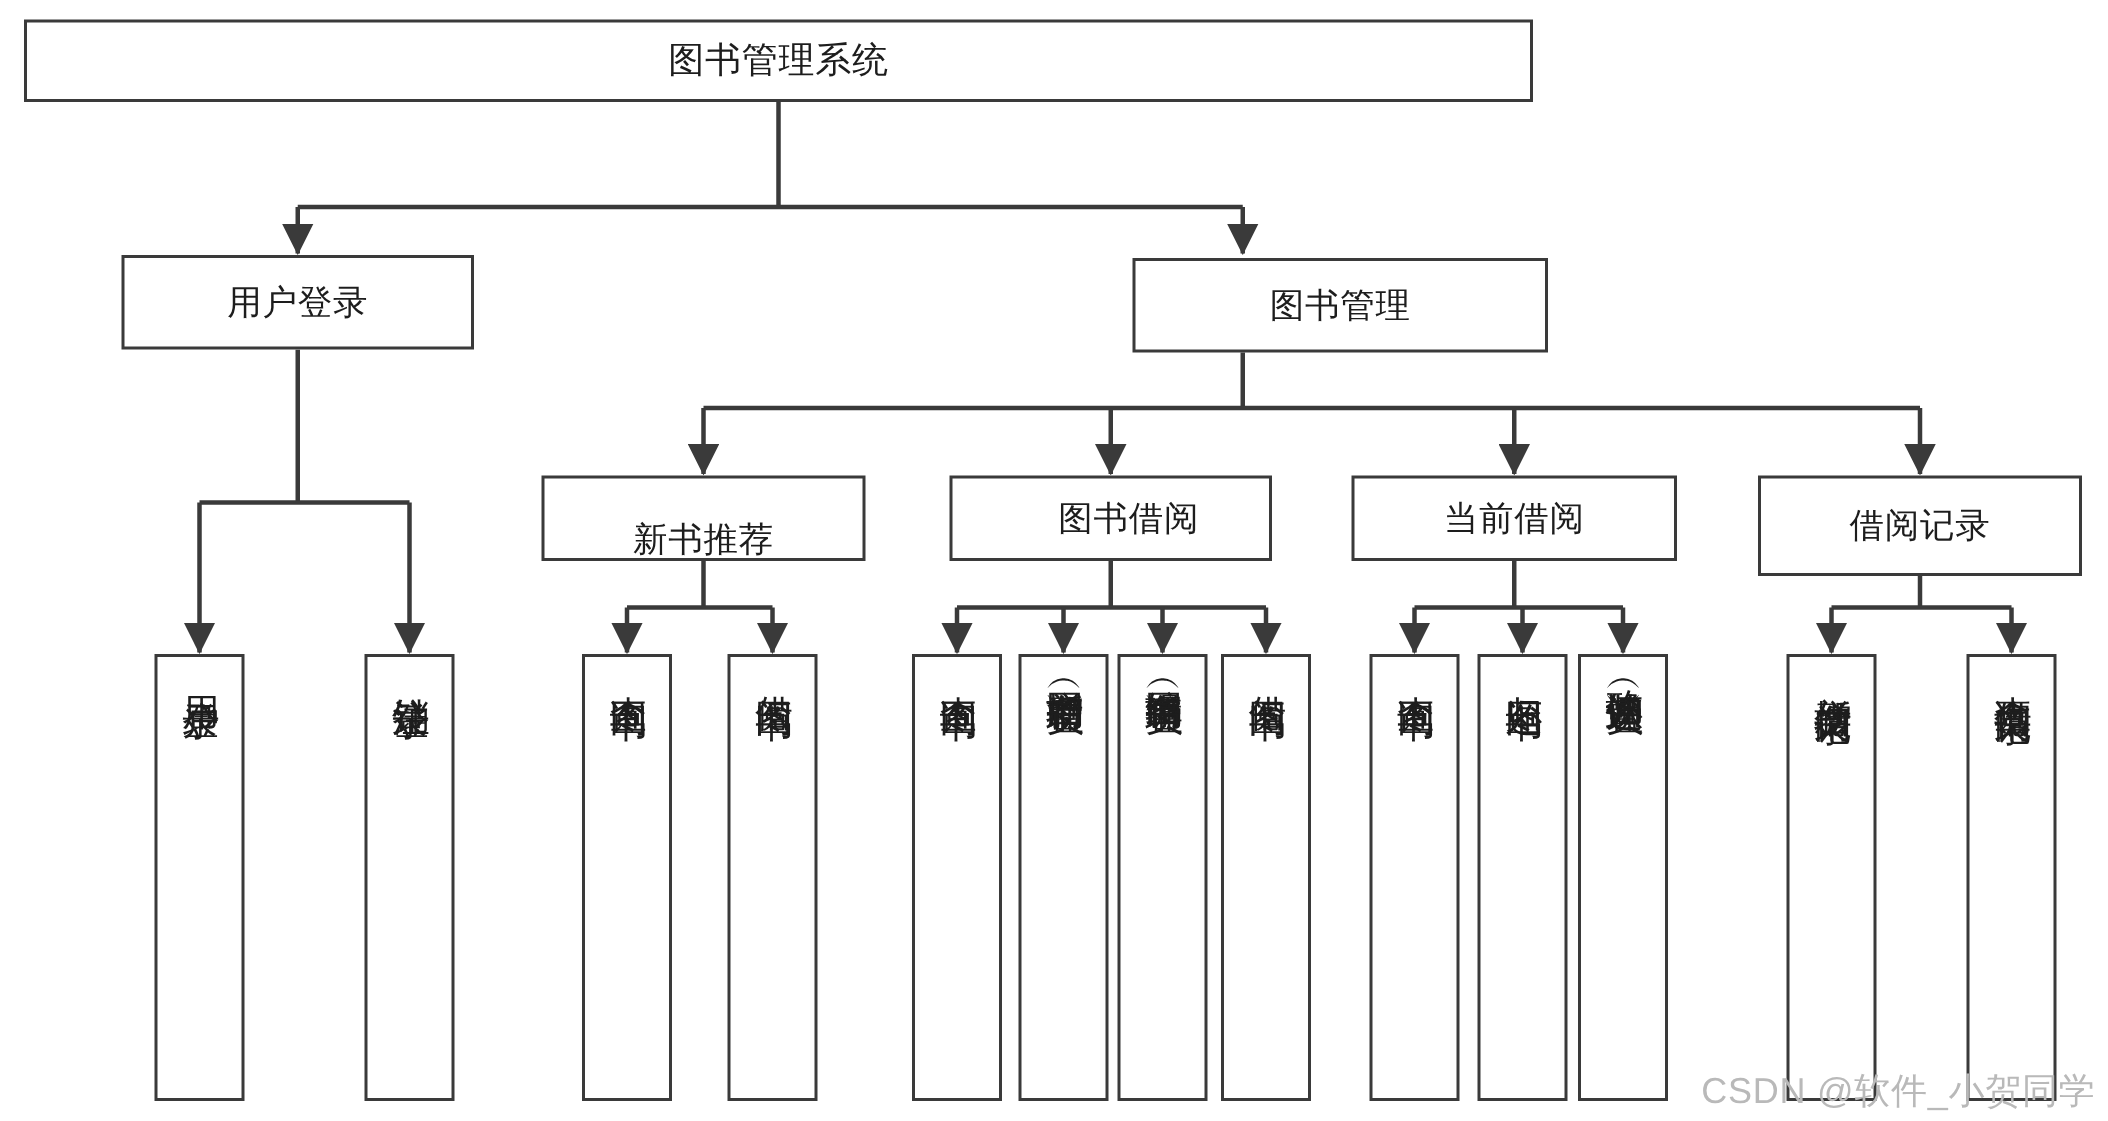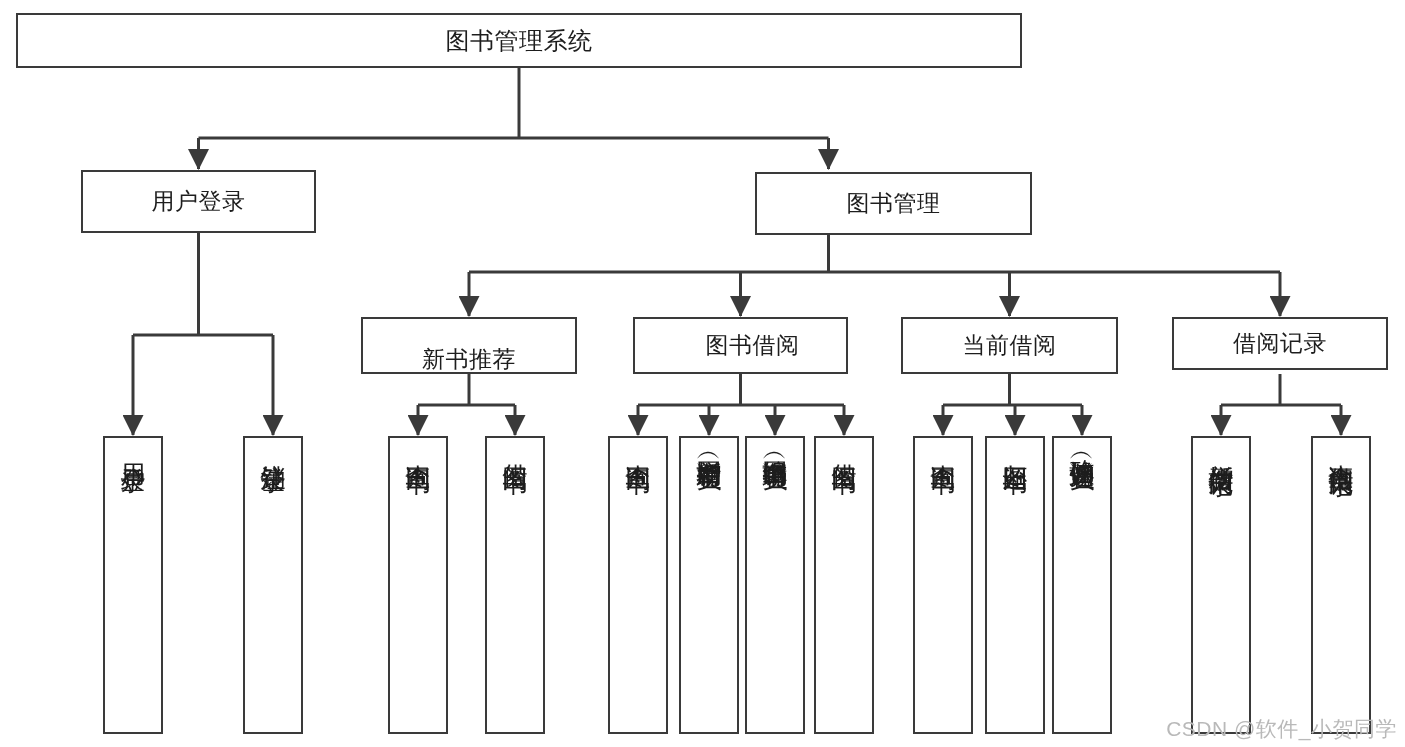--- a/index.html
+++ b/index.html
@@ -69,21 +69,21 @@
     padding-top: 2px;
   }
   .node.vert.tall .label {
     font-size: 25px;
     letter-spacing: 1px;
   }
   .watermark {
     position: absolute;
     right: 8px;
     bottom: 4px;
-    font-size: 21px;
+    font-size: 24px;
     color: #b9b9b9;
     z-index: 5;
     white-space: nowrap;
     letter-spacing: 0.5px;
   }
 </style>
 </head>
 <body>
 
 <div id="canvas">
@@ -143,21 +143,21 @@
       </div>
       <div class="node lvl3 horiz" style="left: 361px; top: 317px; width: 216px; height: 57px; align-items: flex-end;">
         <span class="label">新书推荐</span>
       </div>
       <div class="node lvl3 horiz" style="left: 633px; top: 317px; width: 215px; height: 57px; padding-left: 24px;">
         <span class="label">图书借阅</span>
       </div>
       <div class="node lvl3 horiz" style="left: 901px; top: 317px; width: 217px; height: 57px;">
         <span class="label">当前借阅</span>
       </div>
-      <div class="node lvl3 horiz" style="left: 1172px; top: 317px; width: 216px; height: 53px;">
+      <div class="node lvl3 horiz" style="left: 1172px; top: 317px; width: 216px; height: 67px;">
         <span class="label">借阅记录</span>
       </div>
       <div class="node leaf vert" style="left: 103px; top: 436px; width: 60px; height: 298px;">
         <span class="label">用户登录</span>
       </div>
       <div class="node leaf vert" style="left: 243px; top: 436px; width: 60px; height: 298px;">
         <span class="label">注销登录</span>
       </div>
       <div class="node leaf vert" style="left: 388px; top: 436px; width: 60px; height: 298px;">
         <span class="label">查询图书</span>

